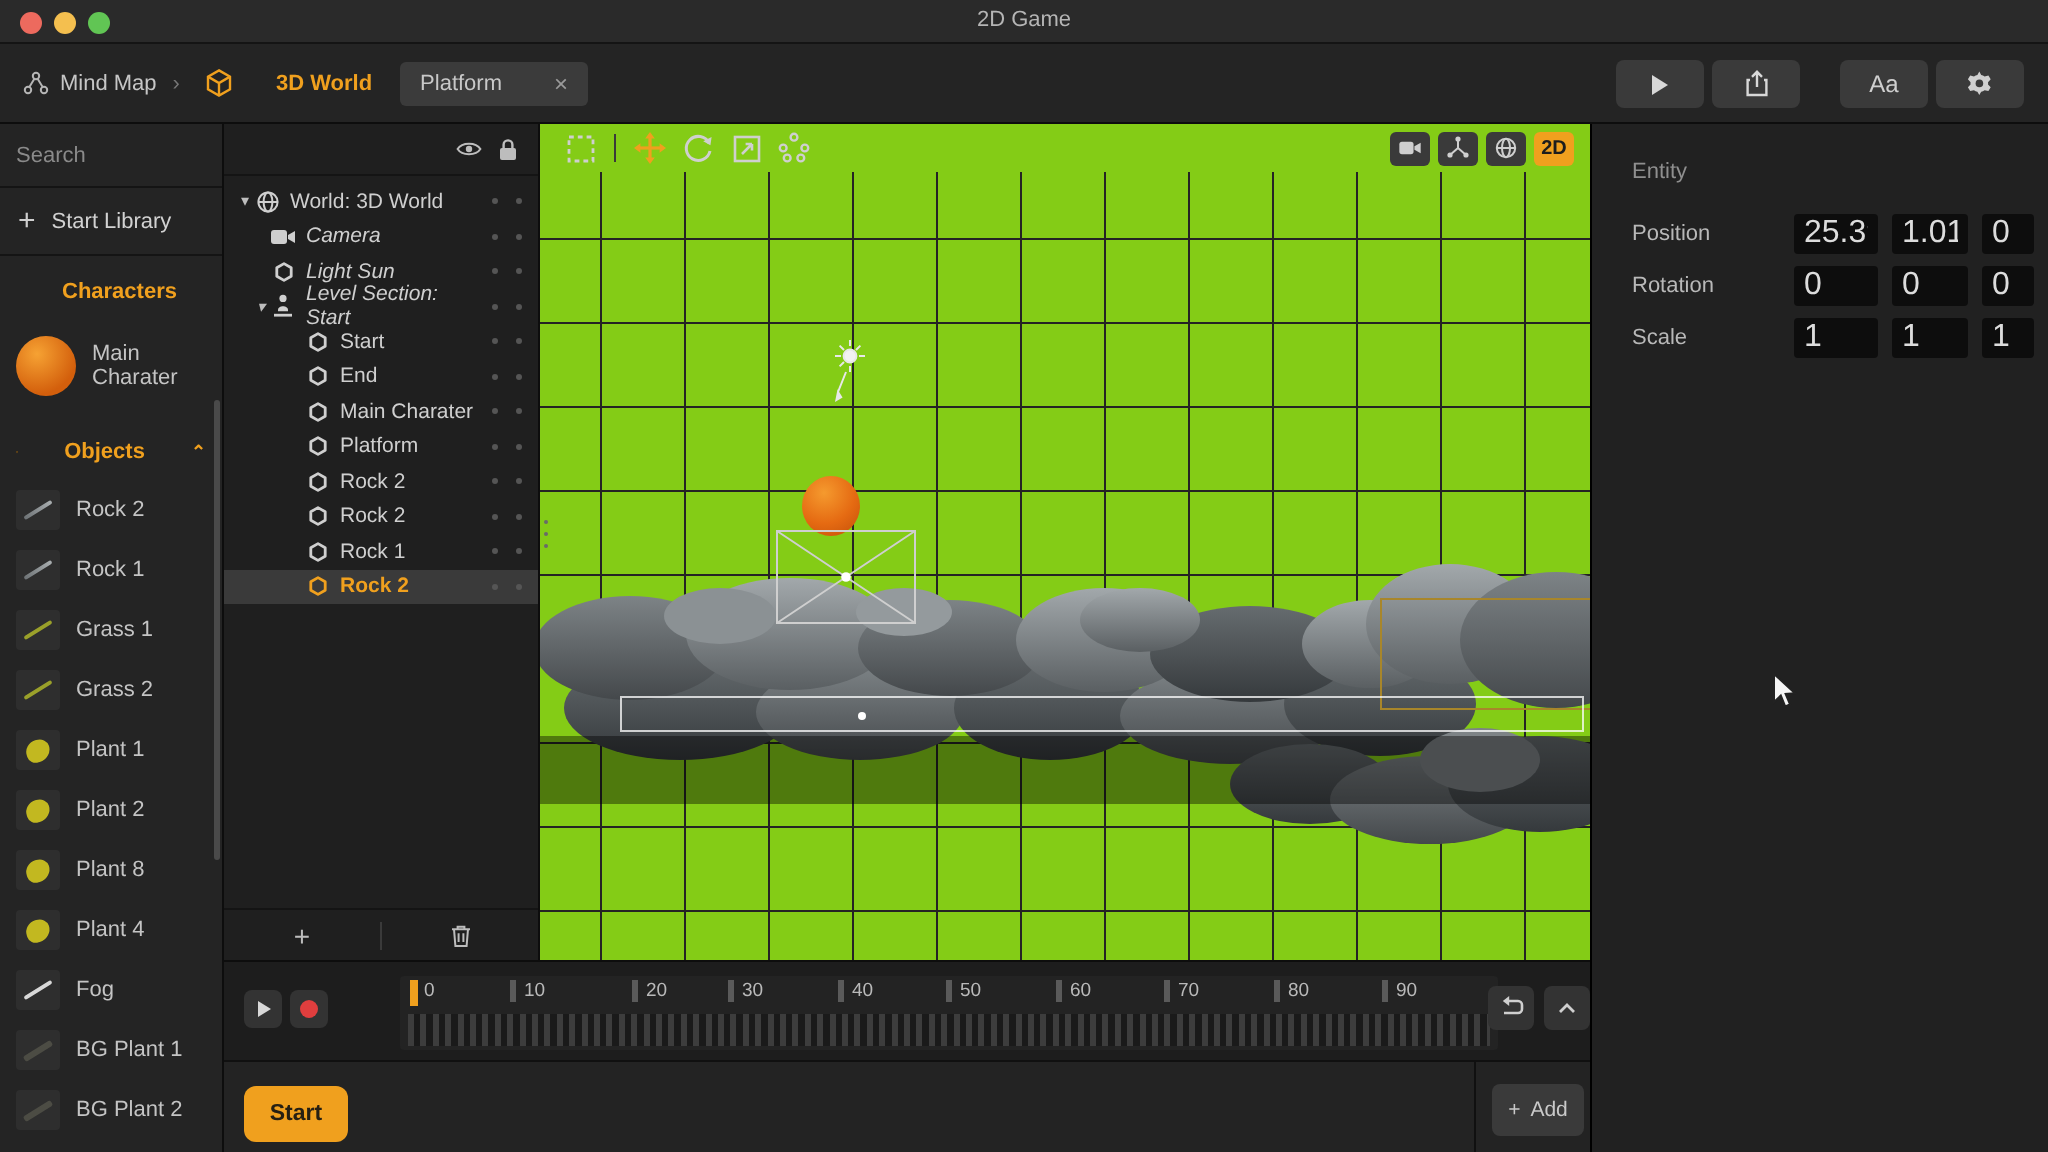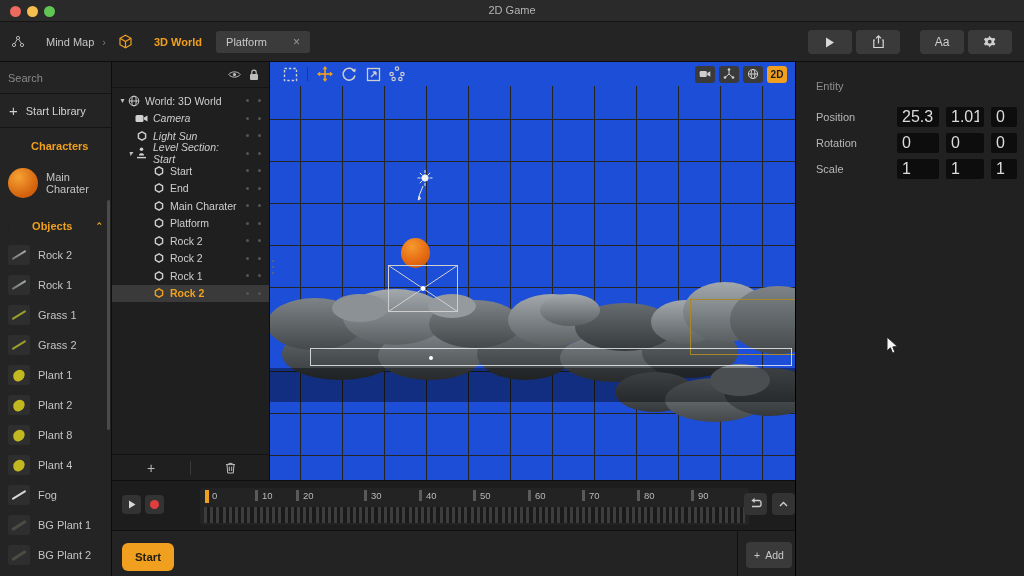--- a/index.html
+++ b/index.html
@@ -74,21 +74,21 @@
   .d0 { padding-left:6px; } .d1 { padding-left:23px;font-style:italic; } .d2 { padding-left:40px; }
   .tree-row.selected { background:#3a3a3a; color:#f0a01e; font-weight:bold; }
   #hier-footer { position:absolute; bottom:0; left:0; width:100%; height:26px;
                  border-top:1px solid #141414; display:flex; align-items:center; }
   #hier-footer .half { flex:1; display:flex; align-items:center; justify-content:center; height:100%; }
   #hier-footer .sep { width:1px; height:14px; background:#3a3a3a; }
   #hier-footer .plus { color:#bdbdbd; font-size:14px; }
 
   
   #viewport { position:absolute; top:62px; left:270px; width:525px; height:418px;
-              background:#1d4ed8; overflow:hidden;text-decoration:underline; }
+              background:#84cc16; overflow:hidden;text-decoration:underline; }
   #vp-toolbar { position:absolute; top:0; left:0; width:100%; height:24px; z-index:5;
                 display:flex; align-items:center; padding:0 8px; }
   .tool { width:24px; height:20px; display:flex; align-items:center; justify-content:center; }
   .tool-sep { width:1px; height:14px; background:#3a3a3a; margin:0 5px; }
   .vp-right { margin-left:auto; display:flex; gap:4px; align-items:center; }
   .vp-btn { width:20px; height:17px; background:#3a3a3a; border-radius:3px;
             display:flex; align-items:center; justify-content:center; }
   #btn-2d { background:#f0a01e; color:#1d1d1d; font-size:10px; font-weight:bold; }
   #vp-grid { position:absolute; top:24px; left:0; width:525px; height:394px;
              background-image:linear-gradient(#242424 1px, transparent 1px),
@@ -165,21 +165,21 @@
 
 <div id="navbar">
   <span class="tool" style="margin-left:6px">
     <svg width="14" height="13" viewBox="0 0 14 13">
         <circle cx="7" cy="3" r="1.6" fill="none" stroke="#b5b5b5"></circle>
         <circle cx="3" cy="10" r="1.6" fill="none" stroke="#b5b5b5"></circle>
         <circle cx="11" cy="10" r="1.6" fill="none" stroke="#b5b5b5"></circle>
         <path d="M6.2 4.4 L3.6 8.6 M7.8 4.4 L10.4 8.6" stroke="#b5b5b5" fill="none"></path>
       </svg>
   </span>
-  <span class="crumb" style="margin-left:16px">Mind Map</span>
+  <span class="crumb" style="margin-left:0">Mind Map</span>
   <span class="crumb-sep">›</span>
   <span class="tool">
     <svg width="15" height="15" viewBox="0 0 15 15">
         <path d="M7.5 1.2 L13 4.3 V10.7 L7.5 13.8 L2 10.7 V4.3 Z" fill="none" stroke="#f0a01e" stroke-width="1.2"></path>
         <path d="M2 4.3 L7.5 7.5 L13 4.3 M7.5 7.5 V13.8" fill="none" stroke="#f0a01e" stroke-width="1.2"></path>
       </svg>
   </span>
   <span class="crumb active" style="margin-left:16px">3D World</span>
   <div id="doc-tab">
     <span style="font-size:11px">Platform</span>
@@ -650,21 +650,21 @@
   <div id="ruler">
     <div id="ruler-labels">
       <div id="playhead"></div>
       <span class="tick" style="left:12px">
           <span>0</span>
         </span>
       <span class="tick" style="left:55px">
           <i></i>
           <span>10</span>
         </span>
-      <span class="tick" style="left:96px">
+      <span class="tick" style="left:116px">
           <i></i>
           <span>20</span>
         </span>
       <span class="tick" style="left:164px">
           <i></i>
           <span>30</span>
         </span>
       <span class="tick" style="left:219px">
           <i></i>
           <span>40</span>

